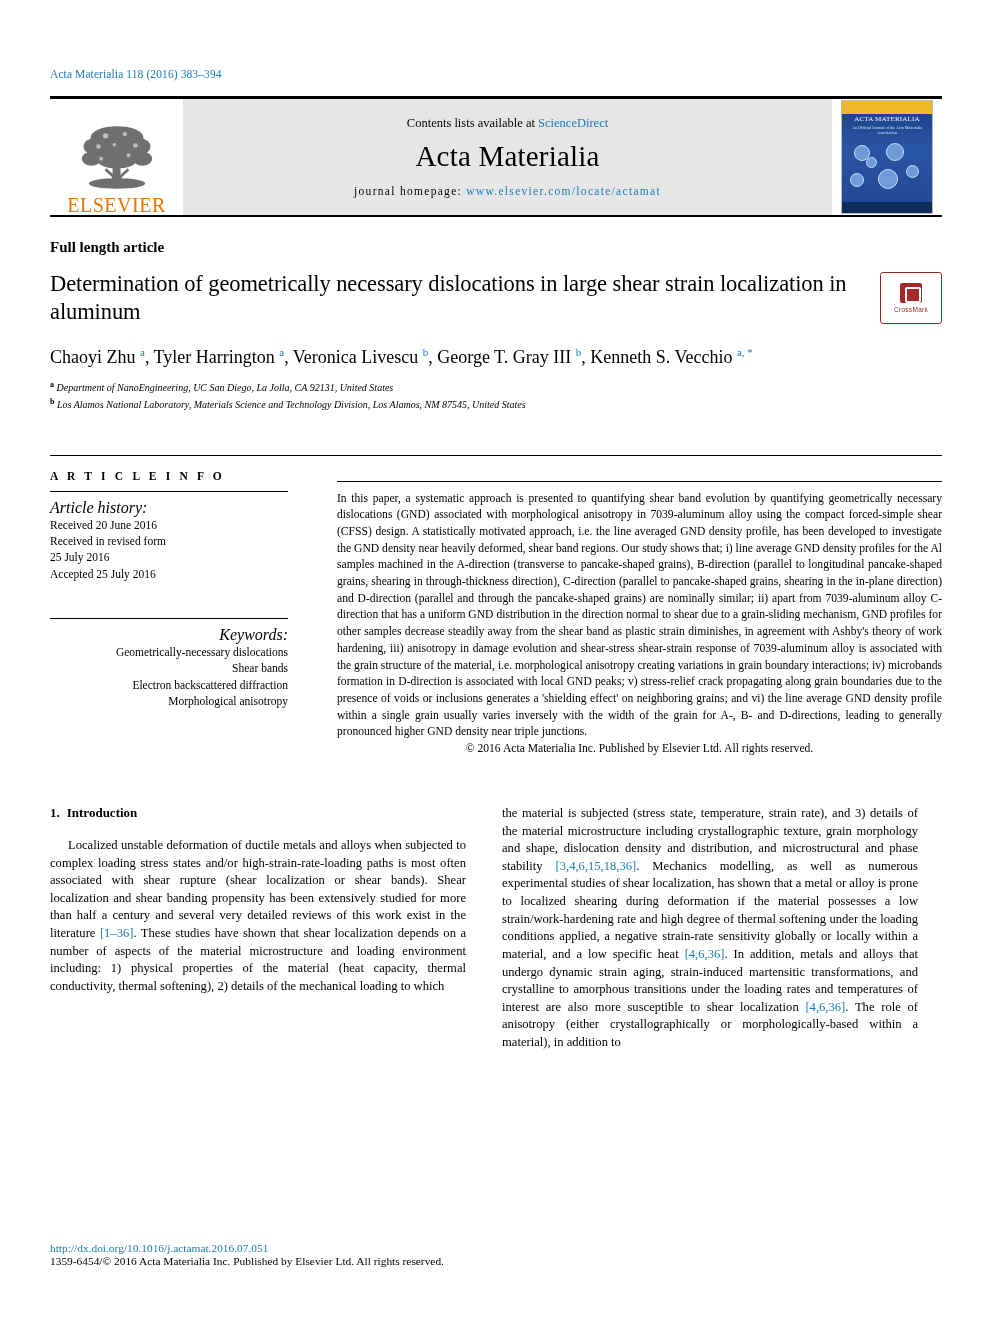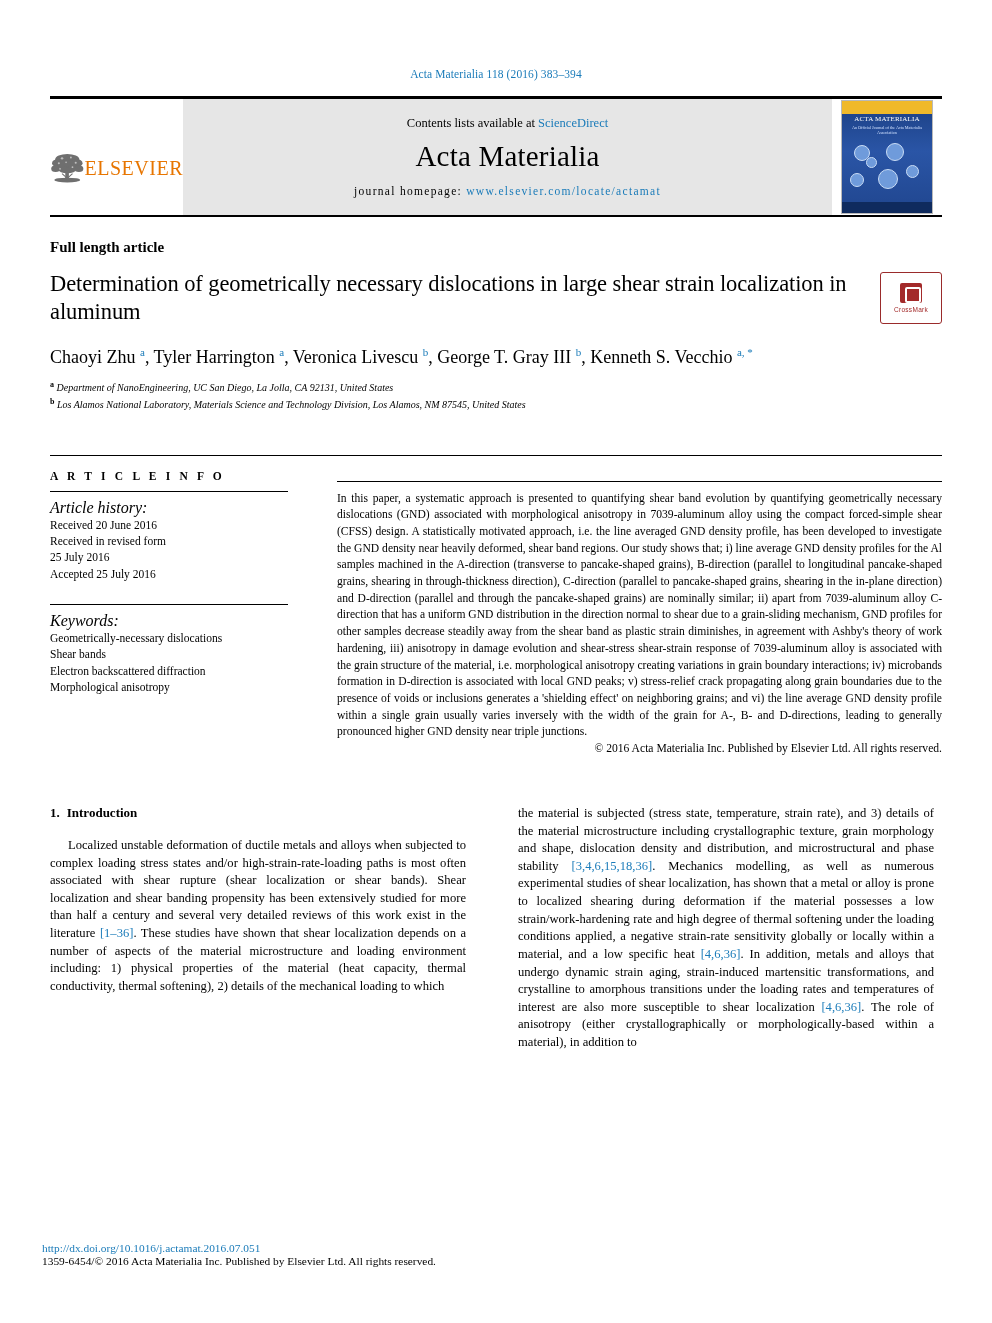--- a/index.html
+++ b/index.html
@@ -11,40 +11,39 @@
     width: 992px; height: 1323px;
     font-family: "Liberation Serif", serif;
     color: #000;
     position: relative;
     overflow: hidden;
   }
   .page { position: relative; width: 992px; height: 1323px; padding: 0 50px; }
 
   
   .running-head {
-    text-align: center;
     color: #1a7bb9;
     font-size: 11.5px;
     font-family: "Liberation Serif", serif;
     padding-top: 68px;
     letter-spacing: .1px;
   }
 
   
   .masthead {
     margin-top: 16px;
     border-top: 3px solid #000;
     border-bottom: 2px solid #000;
     height: 121px;
     display: flex;
     align-items: stretch;
   }
   .mast-logo {
     width: 133px;
-    display: flex; flex-direction: row;
+    display: flex; flex-direction: column;
     align-items: center; justify-content: center;
     flex: none;
     padding-top: 21px;
   }
   .tree-svg { display:block; }
   .elsevier-word {
     font-family: "Liberation Serif", serif;
     color: #E77500;
     font-size: 20px;
     letter-spacing: .5px;
@@ -157,33 +156,33 @@
   .sec-head {
     font-size: 11.5px;
     font-weight: bold;
     letter-spacing: 3.2px;
     font-family: "Liberation Serif", serif;
   }
   .rule { border-top:1px solid #000; margin: 9px 0 7px; }
   .rule-abs { border-top:1px solid #000; margin: 11px 0 9px; }
   .hist-lbl, .kw-lbl { font-style: italic; font-size: 16px; }
   .hist-line, .kw-line { font-size: 11.5px; line-height: 1.42; }
-  .kw-block { margin-top: 22px; }
+  .kw-block { margin-top: 36px; text-align: right; }
   .abs-text {
     font-size: 11.6px;
     line-height: 1.44;
     text-align: justify;
   }
-  .copy-line { text-align: right; font-size: 11.6px; margin-top: 1px; }
+  .copy-line { text-align: center; font-size: 11.6px; margin-top: 1px; }
 
   
   .body-cols {
     margin-top: 50px;
     display: flex;
-    gap: 52px;
+    gap: 36px;
   }
   .bcol { width: 416px; }
   h2.sec-title {
     font-size: 13px;
     font-weight: bold;
     margin: 0 0 16px 0;
     font-family: "Liberation Serif", serif;
   }
   h2.sec-title .num { margin-right: 7px; }
   p.body-p {
@@ -202,21 +201,21 @@
     position:absolute;
     left: 50px; top: 1162px; width: 416px;
   }
   .fn-rule { border-top: 1px solid #000; width: 130px; margin-bottom: 5px;}
   .fn-line { font-size: 10.6px; line-height:1.45; }
   .fn-line .ital { font-style: italic; }
   .fn-line .lnk { color:#1a7bb9; }
   .fn-star { font-size: 9px; vertical-align: super; margin-right:4px;}
   .fn-indent { padding-left: 12px; }
 
-  .doi-block { position:absolute; left:42px; top:1242px; width:470px; }
+  .doi-block { position:absolute; left:50px; top:1242px; width:470px; }
   .doi { color:#1a7bb9; font-size:11.4px; }
   .issn { font-size:11.4px; margin-top:1px; }
 </style>
 </head>
 <body>
 
 <div class="page">
 
   <div class="running-head">Acta Materialia 118 (2016) 383–394</div>
 

